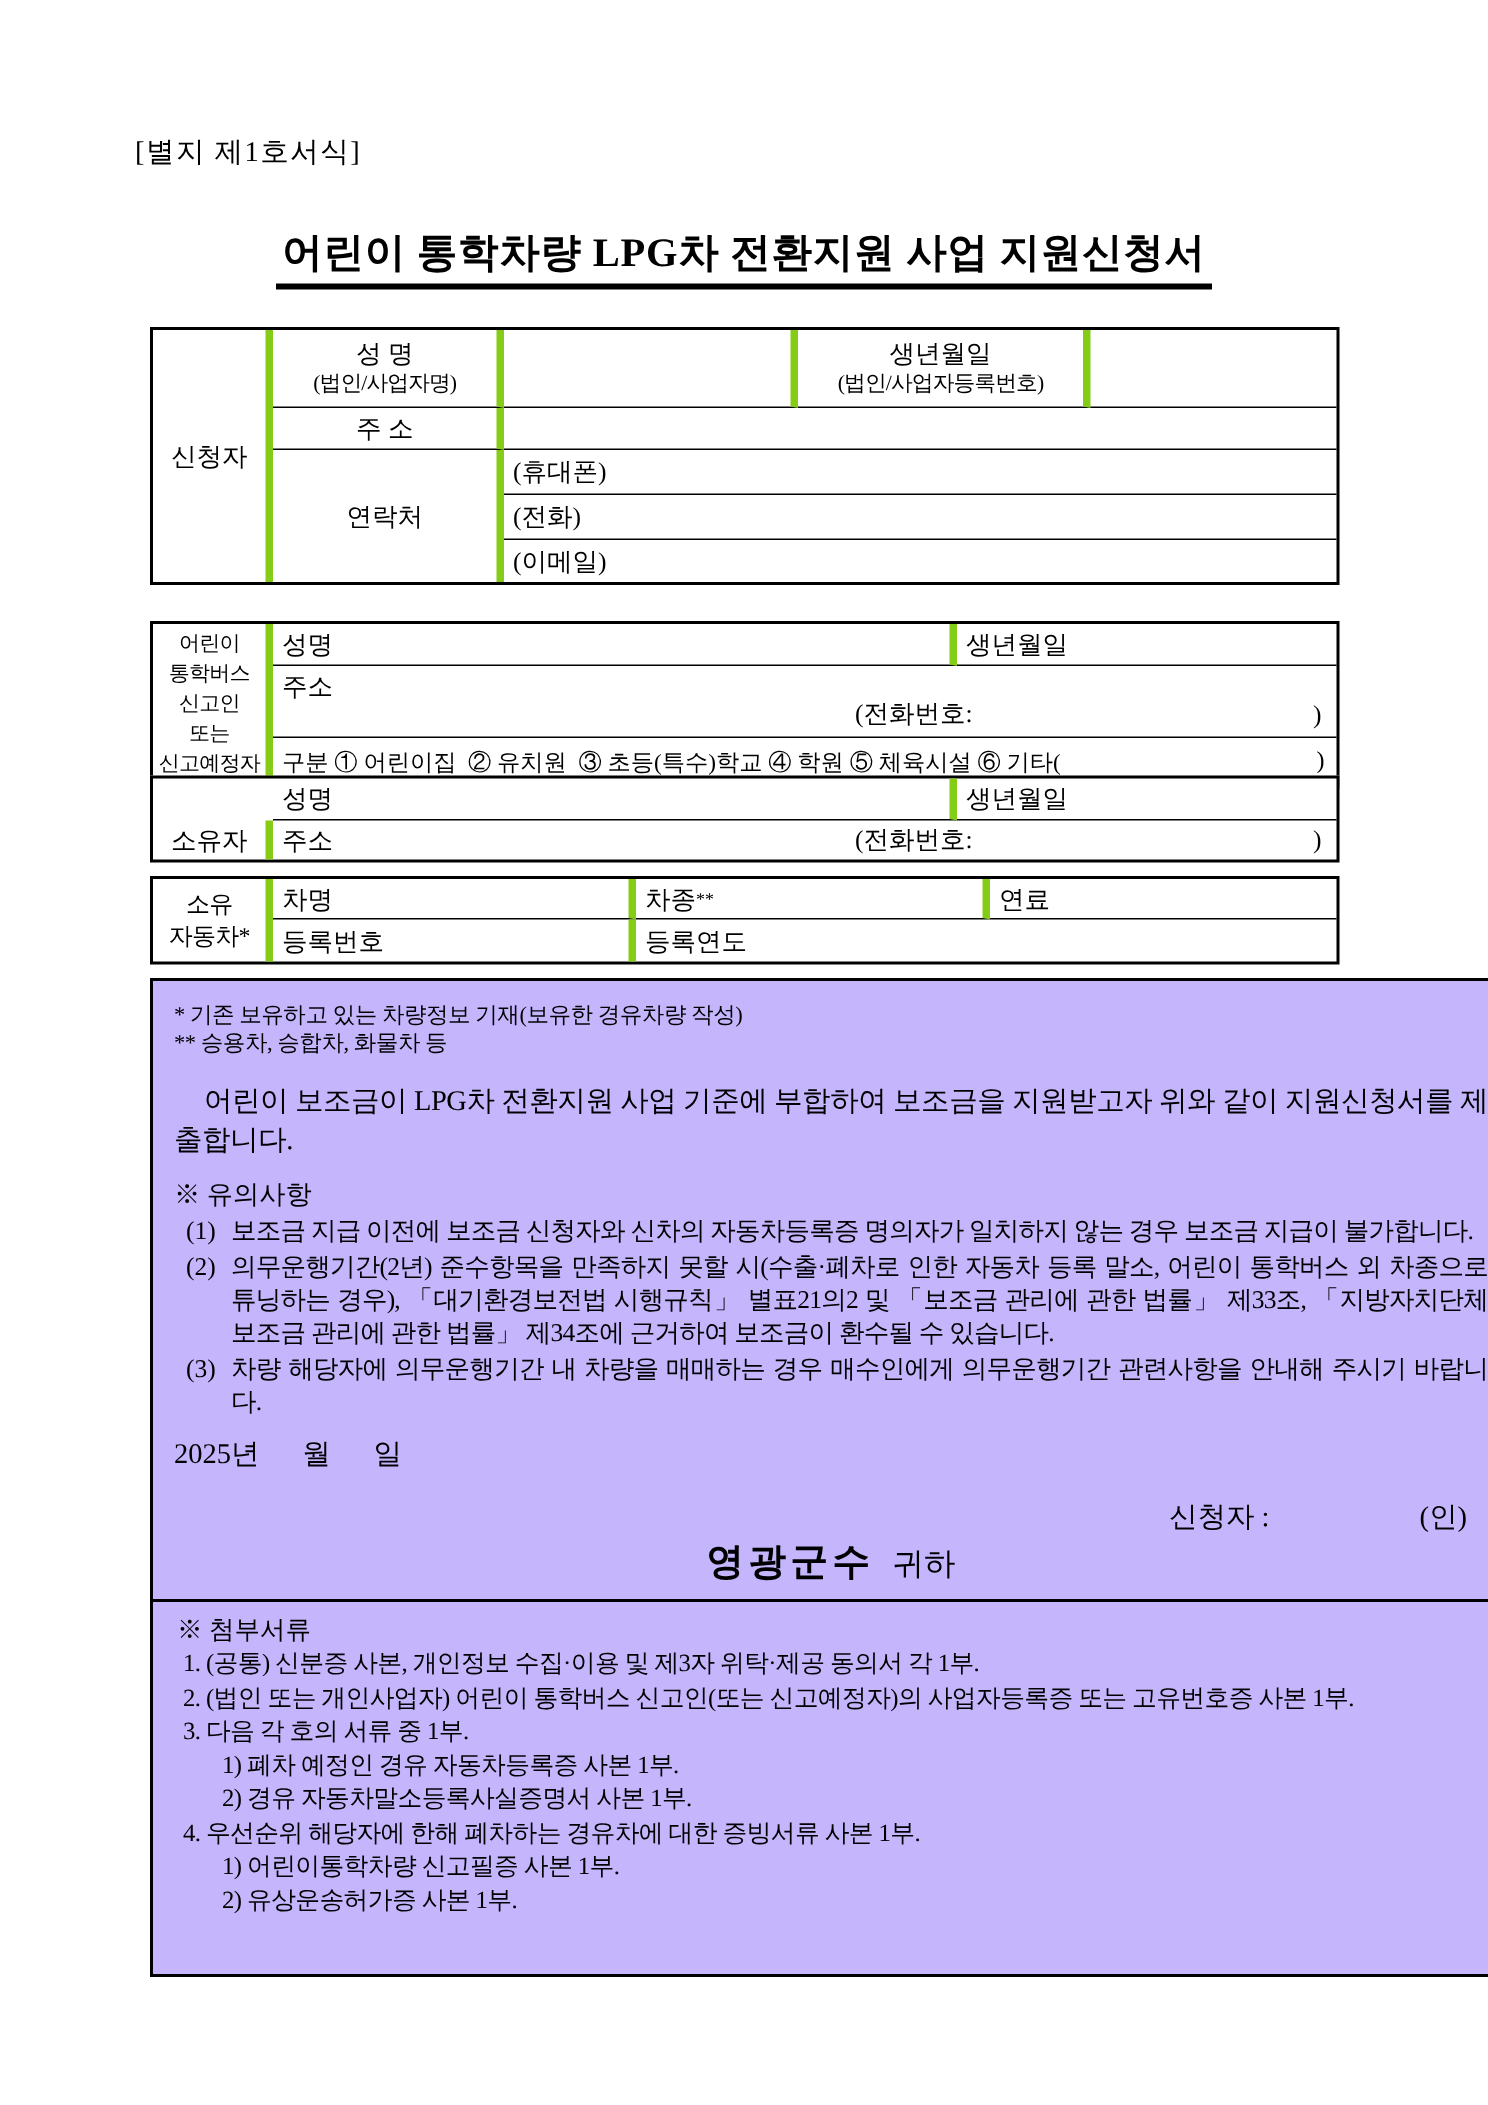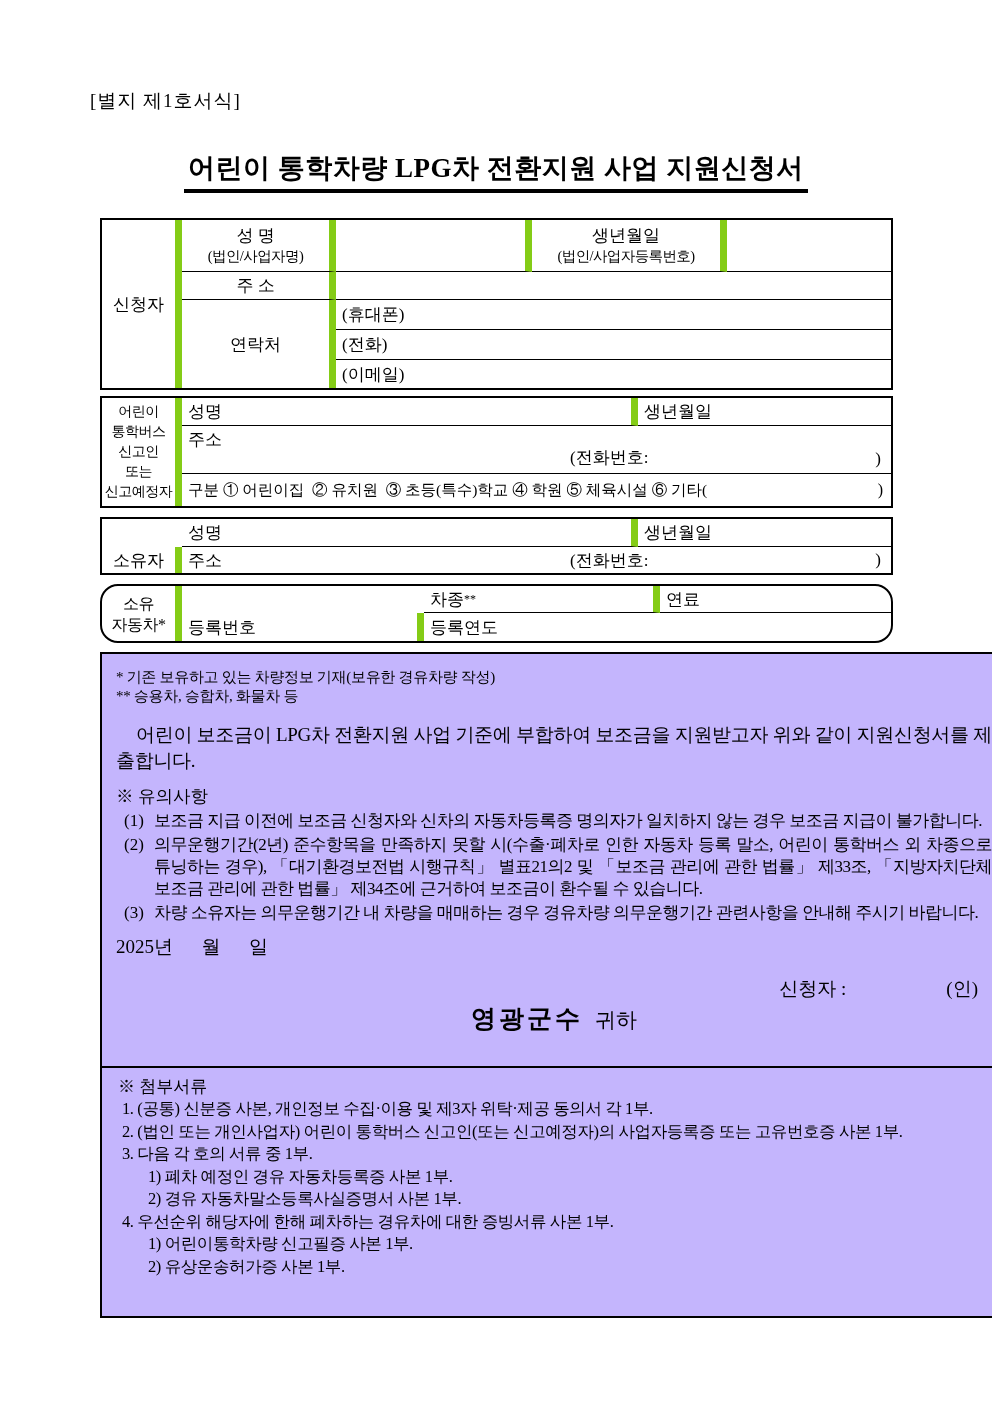--- a/index.html
+++ b/index.html
@@ -9,21 +9,21 @@
     font-family:"Liberation Serif","DejaVu Serif",serif; color:#000;
     margin:0 auto; overflow:hidden;
   }
   .form-tag { position:absolute; left:90px; top:88px; font-size:19px; letter-spacing:1px; }
   .title-wrap { position:absolute; left:0; top:150px; width:100%; text-align:center; }
   .main-title {
     display:inline-block; font-size:27px; font-weight:bold; letter-spacing:0.5px;
     border-bottom:4px solid #000; padding:0 4px 3px 4px;
   }
   .grid { position:absolute; display:grid; border:2px solid #000; background:#fff; }
-  .c { border-right:7px solid #84cc16; border-bottom:1px solid #000; display:flex; align-items:center; overflow:hidden; }
+  .c { border-right:5px solid #84cc16; border-bottom:1px solid #000; display:flex; align-items:center; overflow:hidden; }
   .c.nr { border-right:none; }
   .c.nb { border-bottom:none; }
   .lab { justify-content:center; text-align:center; font-size:17px; }
   .lab2 { font-size:14px; line-height:20px; white-space:pre-line; letter-spacing:-0.5px; }
   .fld { padding-left:6px; font-size:17px; }
   .sub { font-size:14.5px; letter-spacing:-0.6px; }
   .two-line { flex-direction:column; justify-content:center; line-height:20px; }
   .rel { position:relative; }
   .addr-cell { flex-direction:column; align-items:flex-start; justify-content:flex-start; padding:2px 6px; font-size:17px; }
   .phone-open { position:absolute; left:388px; bottom:4px; font-size:17px; }
@@ -76,21 +76,21 @@
     </div>
     <div class="c nr" style="grid-area:1/5/2/6;"></div>
     <div class="c lab" style="grid-area:2/2/3/3;">주 소</div>
     <div class="c nr" style="grid-area:2/3/3/6;"></div>
     <div class="c fld nr" style="grid-area:3/3/4/6;">(휴대폰)</div>
     <div class="c lab nb" style="grid-area:3/2/6/3;">연락처</div>
     <div class="c fld nr" style="grid-area:4/3/5/6;">(전화)</div>
     <div class="c fld nr nb" style="grid-area:5/3/6/6;">(이메일)</div>
   </div>
 
-  <div class="grid" style="left:100px; top:396px; grid-template-columns:80px 456px 253px; grid-template-rows:28px 48px 32px;">
+  <div class="grid" style="left:100px; top:414px; grid-template-columns:80px 456px 253px; grid-template-rows:28px 48px 32px;">
     <div class="c lab lab2 nb" style="grid-area:1/1/4/2;">어린이
 통학버스
 신고인
 또는
 신고예정자</div>
     <div class="c fld" style="grid-area:1/2/2/3;">성명</div>
     <div class="c fld nr" style="grid-area:1/3/2/4;">생년월일</div>
     <div class="c addr-cell rel nr" style="grid-area:2/2/3/4;">
       <span>주소</span>
       <span class="phone-open">(전화번호:</span>
@@ -106,23 +106,24 @@
     <div class="c lab nb" style="grid-area:1/1/3/2;margin-top:28px;">소유자</div>
     <div class="c fld" style="grid-area:1/2/2/3;">성명</div>
     <div class="c fld nr" style="grid-area:1/3/2/4;">생년월일</div>
     <div class="c fld rel nr nb" style="grid-area:2/2/3/4;">
       <span>주소</span>
       <span class="phone-open-mid">(전화번호:</span>
       <span class="phone-close-mid">)</span>
     </div>
   </div>
 
-  <div class="grid" style="left:100px; top:584px; grid-template-columns:80px 242px 236px 231px; grid-template-rows:27px 28px;border-radius:18px;">
+  <div class="grid" style="left:100px; top:584px; grid-template-columns:80px 242px 236px 231px; grid-template-rows:27px 28px;">
     <div class="c lab lab2 nb" style="grid-area:1/1/3/2; font-size:16px; line-height:21px;">소유
 자동차*</div>
+    <div class="c fld" style="grid-area:1/2/2/3;">차명</div>
     <div class="c fld" style="grid-area:1/3/2/4;">
       <span>차종</span>
         <span class="supmark">**</span>
     </div>
     <div class="c fld nr" style="grid-area:1/4/2/5;">연료</div>
     <div class="c fld nb" style="grid-area:2/2/3/3;">등록번호</div>
     <div class="c fld nr nb" style="grid-area:2/3/3/5;">등록연도</div>
   </div>
 
   <div class="box stmt-box">
@@ -133,21 +134,21 @@
     <div class="caution-item">
       <span class="caution-num">(1)</span>
       <span class="caution-text">보조금 지급 이전에 보조금 신청자와 신차의 자동차등록증 명의자가 일치하지 않는 경우 보조금 지급이 불가합니다.</span>
     </div>
     <div class="caution-item">
       <span class="caution-num">(2)</span>
       <span class="caution-text">의무운행기간(2년) 준수항목을 만족하지 못할 시(수출·폐차로 인한 자동차 등록 말소, 어린이 통학버스 외 차종으로 튜닝하는 경우), 「대기환경보전법 시행규칙」 별표21의2 및 「보조금 관리에 관한 법률」 제33조, 「지방자치단체 보조금 관리에 관한 법률」 제34조에 근거하여 보조금이 환수될 수 있습니다.</span>
     </div>
     <div class="caution-item">
       <span class="caution-num">(3)</span>
-      <span class="caution-text">차량 소유자는 의무운행기간 내 차량을 매매하는 경우 경유차량 의무운행기간 관련사항을 안내해 주시기 바랍니다.</span>
+      <span class="caution-text">차량 해당자에 의무운행기간 내 차량을 매매하는 경우 매수인에게 의무운행기간 관련사항을 안내해 주시기 바랍니다.</span>
     </div>
     <div class="date-line">2025년      월      일</div>
     <div class="signer-line">
       <span>신청자 :</span>
       <span>(인)</span>
     </div>
     <div class="addressee">
       <span class="addressee-name">영광군수</span>
       <span class="addressee-suffix">귀하</span>
     </div>

